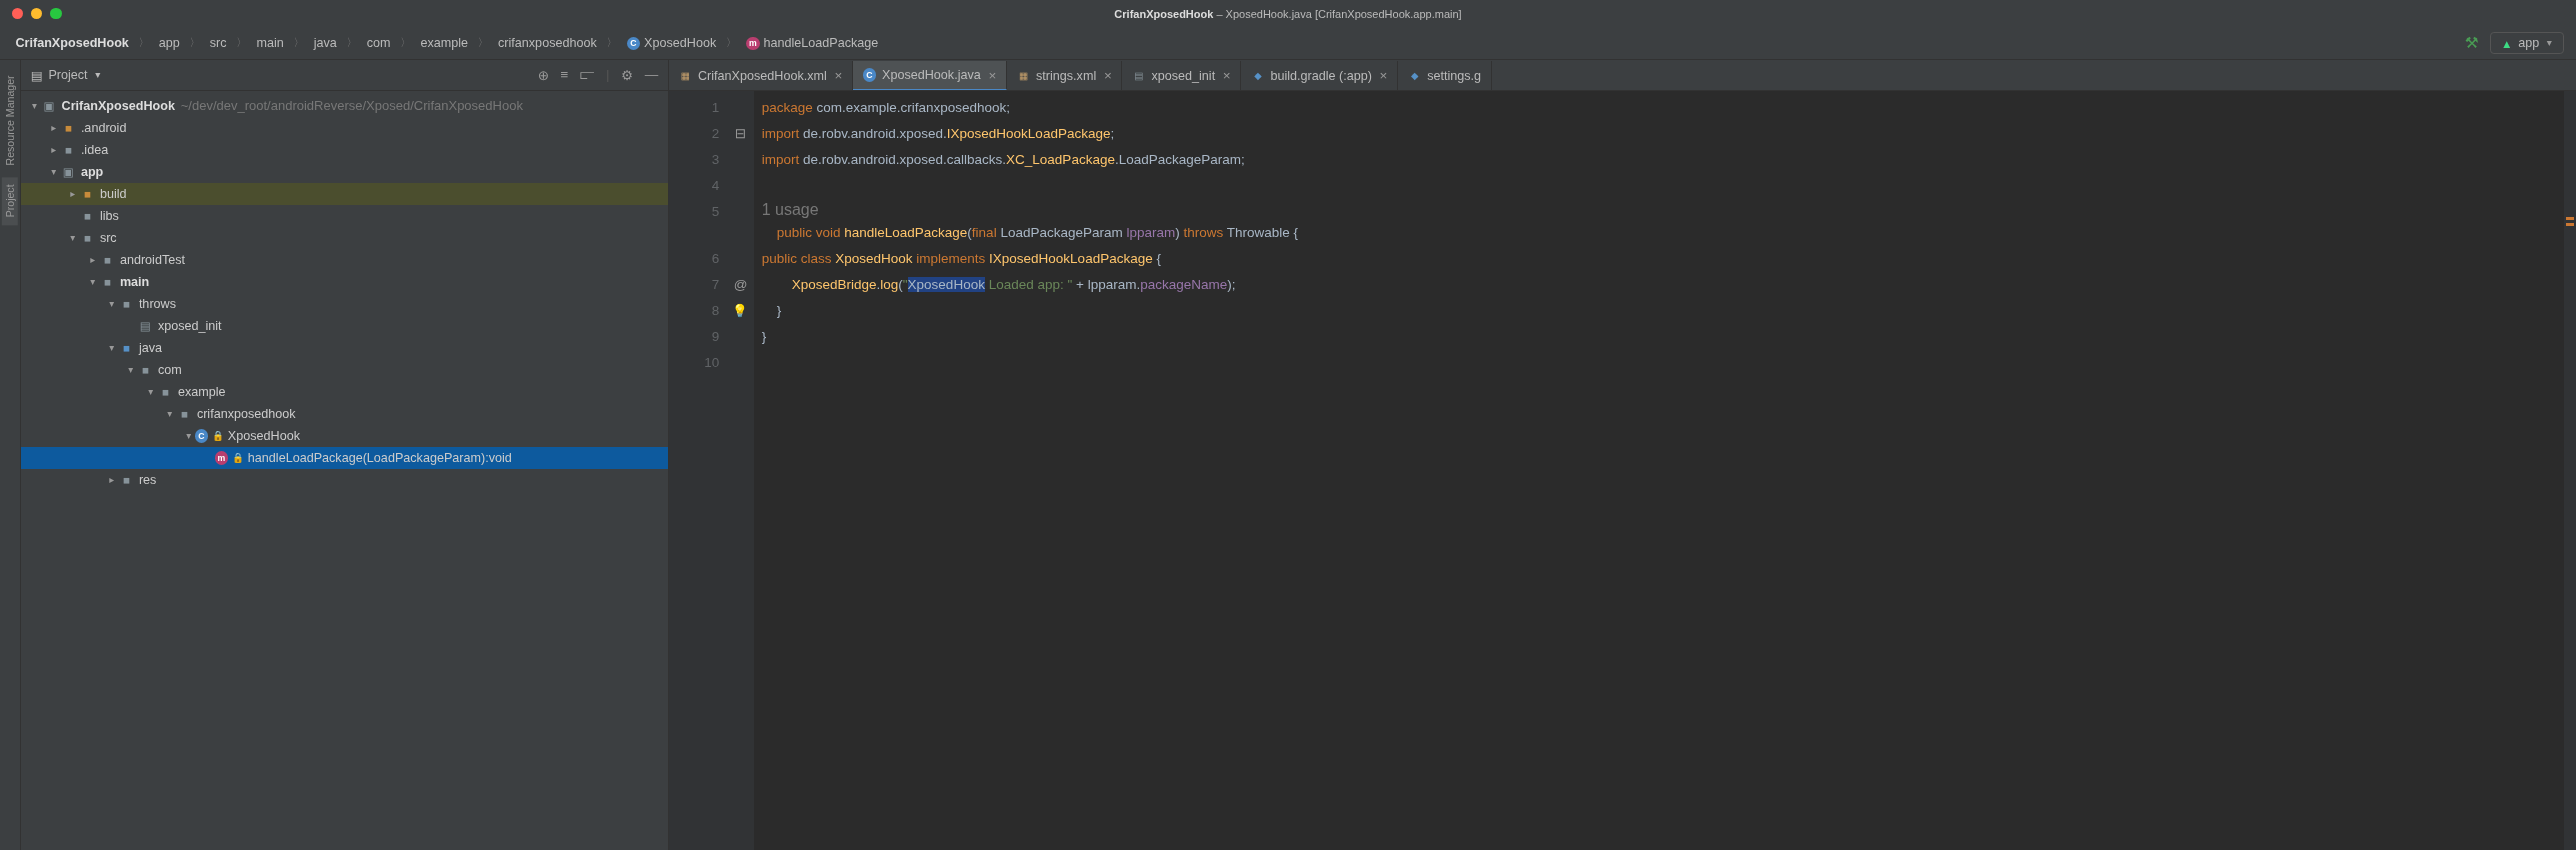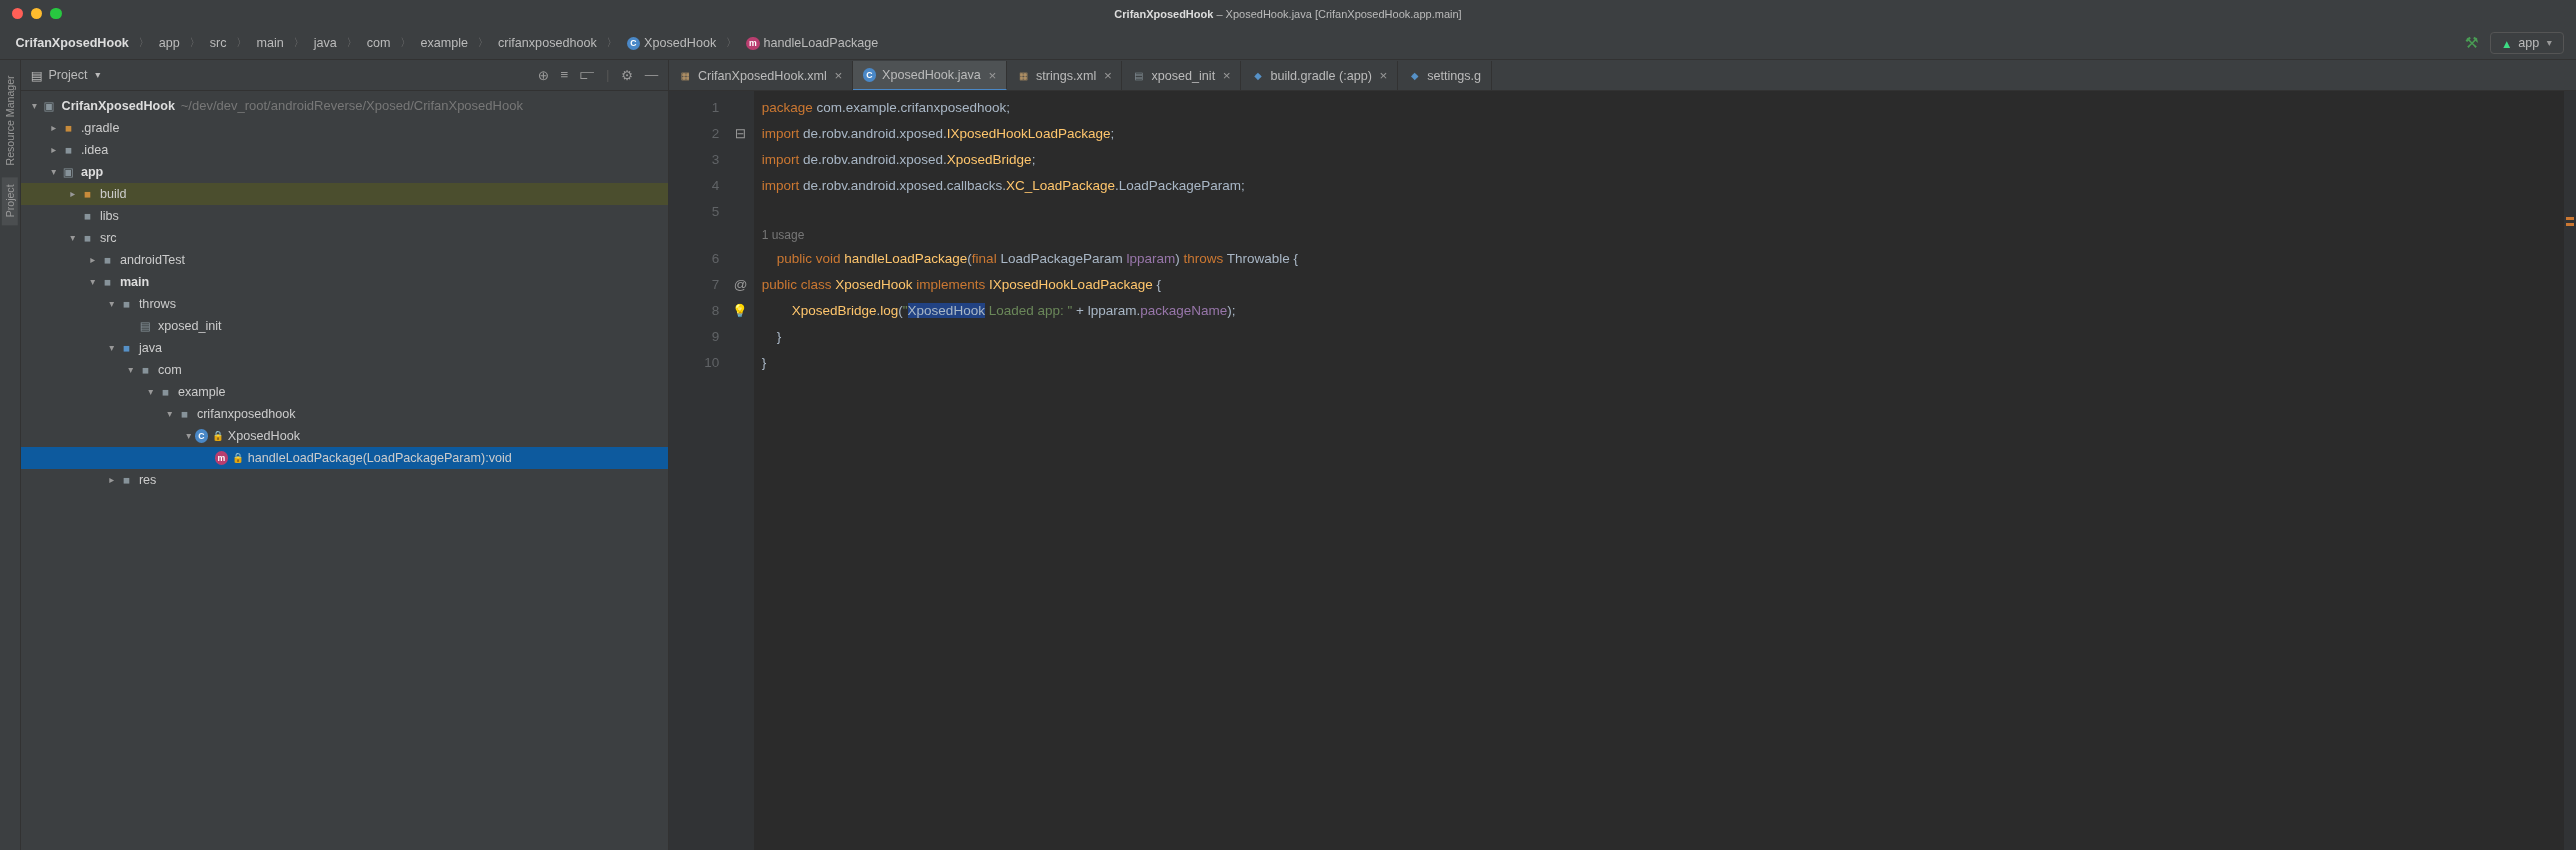--- a/index.html
+++ b/index.html
@@ -63,21 +63,21 @@
 .gutter-extra .mark{height:26px;display:flex;align-items:center;justify-content:center;color:#999;}
 .code{flex:1;padding:3.9px 0 3.9px 7.7px;position:relative;}
 .line{height:26px;white-space:pre;}
 .kw{color:#cc7832;}
 .cls{color:#ffc66d;}
 .str{color:#6a8759;}
 .sel-str{background:#214283;color:#a9b7c6;}
 .pkg{color:#a9b7c6;}
 .call{color:#ffc66d;}
 .field{color:#9876aa;}
-.usage{color:#777;font-size:12px;height:21px;line-height:21px;}
+.usage{color:#777;font-size:16px;height:21px;line-height:21px;}
 .bulb{color:#f0a732;font-size:12.6px;}
 .err-stripe{position:absolute;right:0;top:0;width:11.6px;height:100%;background:#313335;}
 .err-mark{position:absolute;right:1.9px;width:7.7px;height:2.9px;background:#cc7832;}
 </style>
 </head>
 <body>
 
 <div class="titlebar">
   <div class="traffic-lights">
     <div class="tl tl-close"></div>
@@ -146,21 +146,21 @@
     <div class="tree">
       <div class="tree-row" style="padding-left:7.7px;">
           <span class="tree-arrow">▾</span>
           <span class="tree-icon folder">▣</span>
           <span class="tree-label bold">CrifanXposedHook</span>
           <span class="tree-path">~/dev/dev_root/androidReverse/Xposed/CrifanXposedHook</span>
         </div>
       <div class="tree-row" style="padding-left:27px;">
           <span class="tree-arrow">▸</span>
           <span class="tree-icon folder orange">■</span>
-          <span class="tree-label">.gradle</span>
+          <span class="tree-label">.android</span>
         </div>
       <div class="tree-row" style="padding-left:27px;">
           <span class="tree-arrow">▸</span>
           <span class="tree-icon folder">■</span>
           <span class="tree-label">.idea</span>
         </div>
       <div class="tree-row" style="padding-left:27px;">
           <span class="tree-arrow">▾</span>
           <span class="tree-icon folder">▣</span>
           <span class="tree-label bold">app</span>
@@ -297,21 +297,20 @@
           <div class="mark">@</div>
           <div class="mark">
             <span class="bulb">💡</span>
           </div>
           <div class="mark"></div>
           <div class="mark"></div>
       </div>
       <div class="code">
         <div class="line"><span class="kw">package</span><span class="pkg"> com.example.crifanxposedhook;</span></div>
         <div class="line"><span class="kw">import</span><span class="pkg"> de.robv.android.xposed.</span><span class="cls">IXposedHookLoadPackage</span><span>;</span></div>
-        <div class="line"><span class="kw">import</span><span class="pkg"> de.robv.android.xposed.</span><span class="cls">XposedBridge</span><span>;</span></div>
         <div class="line"><span class="kw">import</span><span class="pkg"> de.robv.android.xposed.callbacks.</span><span class="cls">XC_LoadPackage</span><span class="pkg">.LoadPackageParam;</span></div>
         <div class="line"></div>
         <div class="usage">1 usage</div>
         <div class="line"><span>    </span><span class="kw">public void</span><span class="call"> handleLoadPackage</span><span>(</span><span class="kw">final</span><span> LoadPackageParam </span><span class="field">lpparam</span><span>) </span><span class="kw">throws</span><span> Throwable </span><span>{</span></div>
         <div class="line"><span class="kw">public class</span><span class="cls"> XposedHook </span><span class="kw">implements</span><span class="cls"> IXposedHookLoadPackage </span><span>{</span></div>
         <div class="line"><span>        </span><span class="cls">XposedBridge</span><span>.</span><span class="call">log</span><span>(</span><span class="str">"</span><span class="sel-str">XposedHook</span><span class="str"> Loaded app: </span><span class="str">"</span><span> + lpparam.</span><span class="field">packageName</span><span>);</span></div>
         <div class="line"><span>    </span><span>}</span></div>
         <div class="line"><span>}</span></div>
         <div class="err-stripe">
             <div class="err-mark" style="top:126px;"></div>

